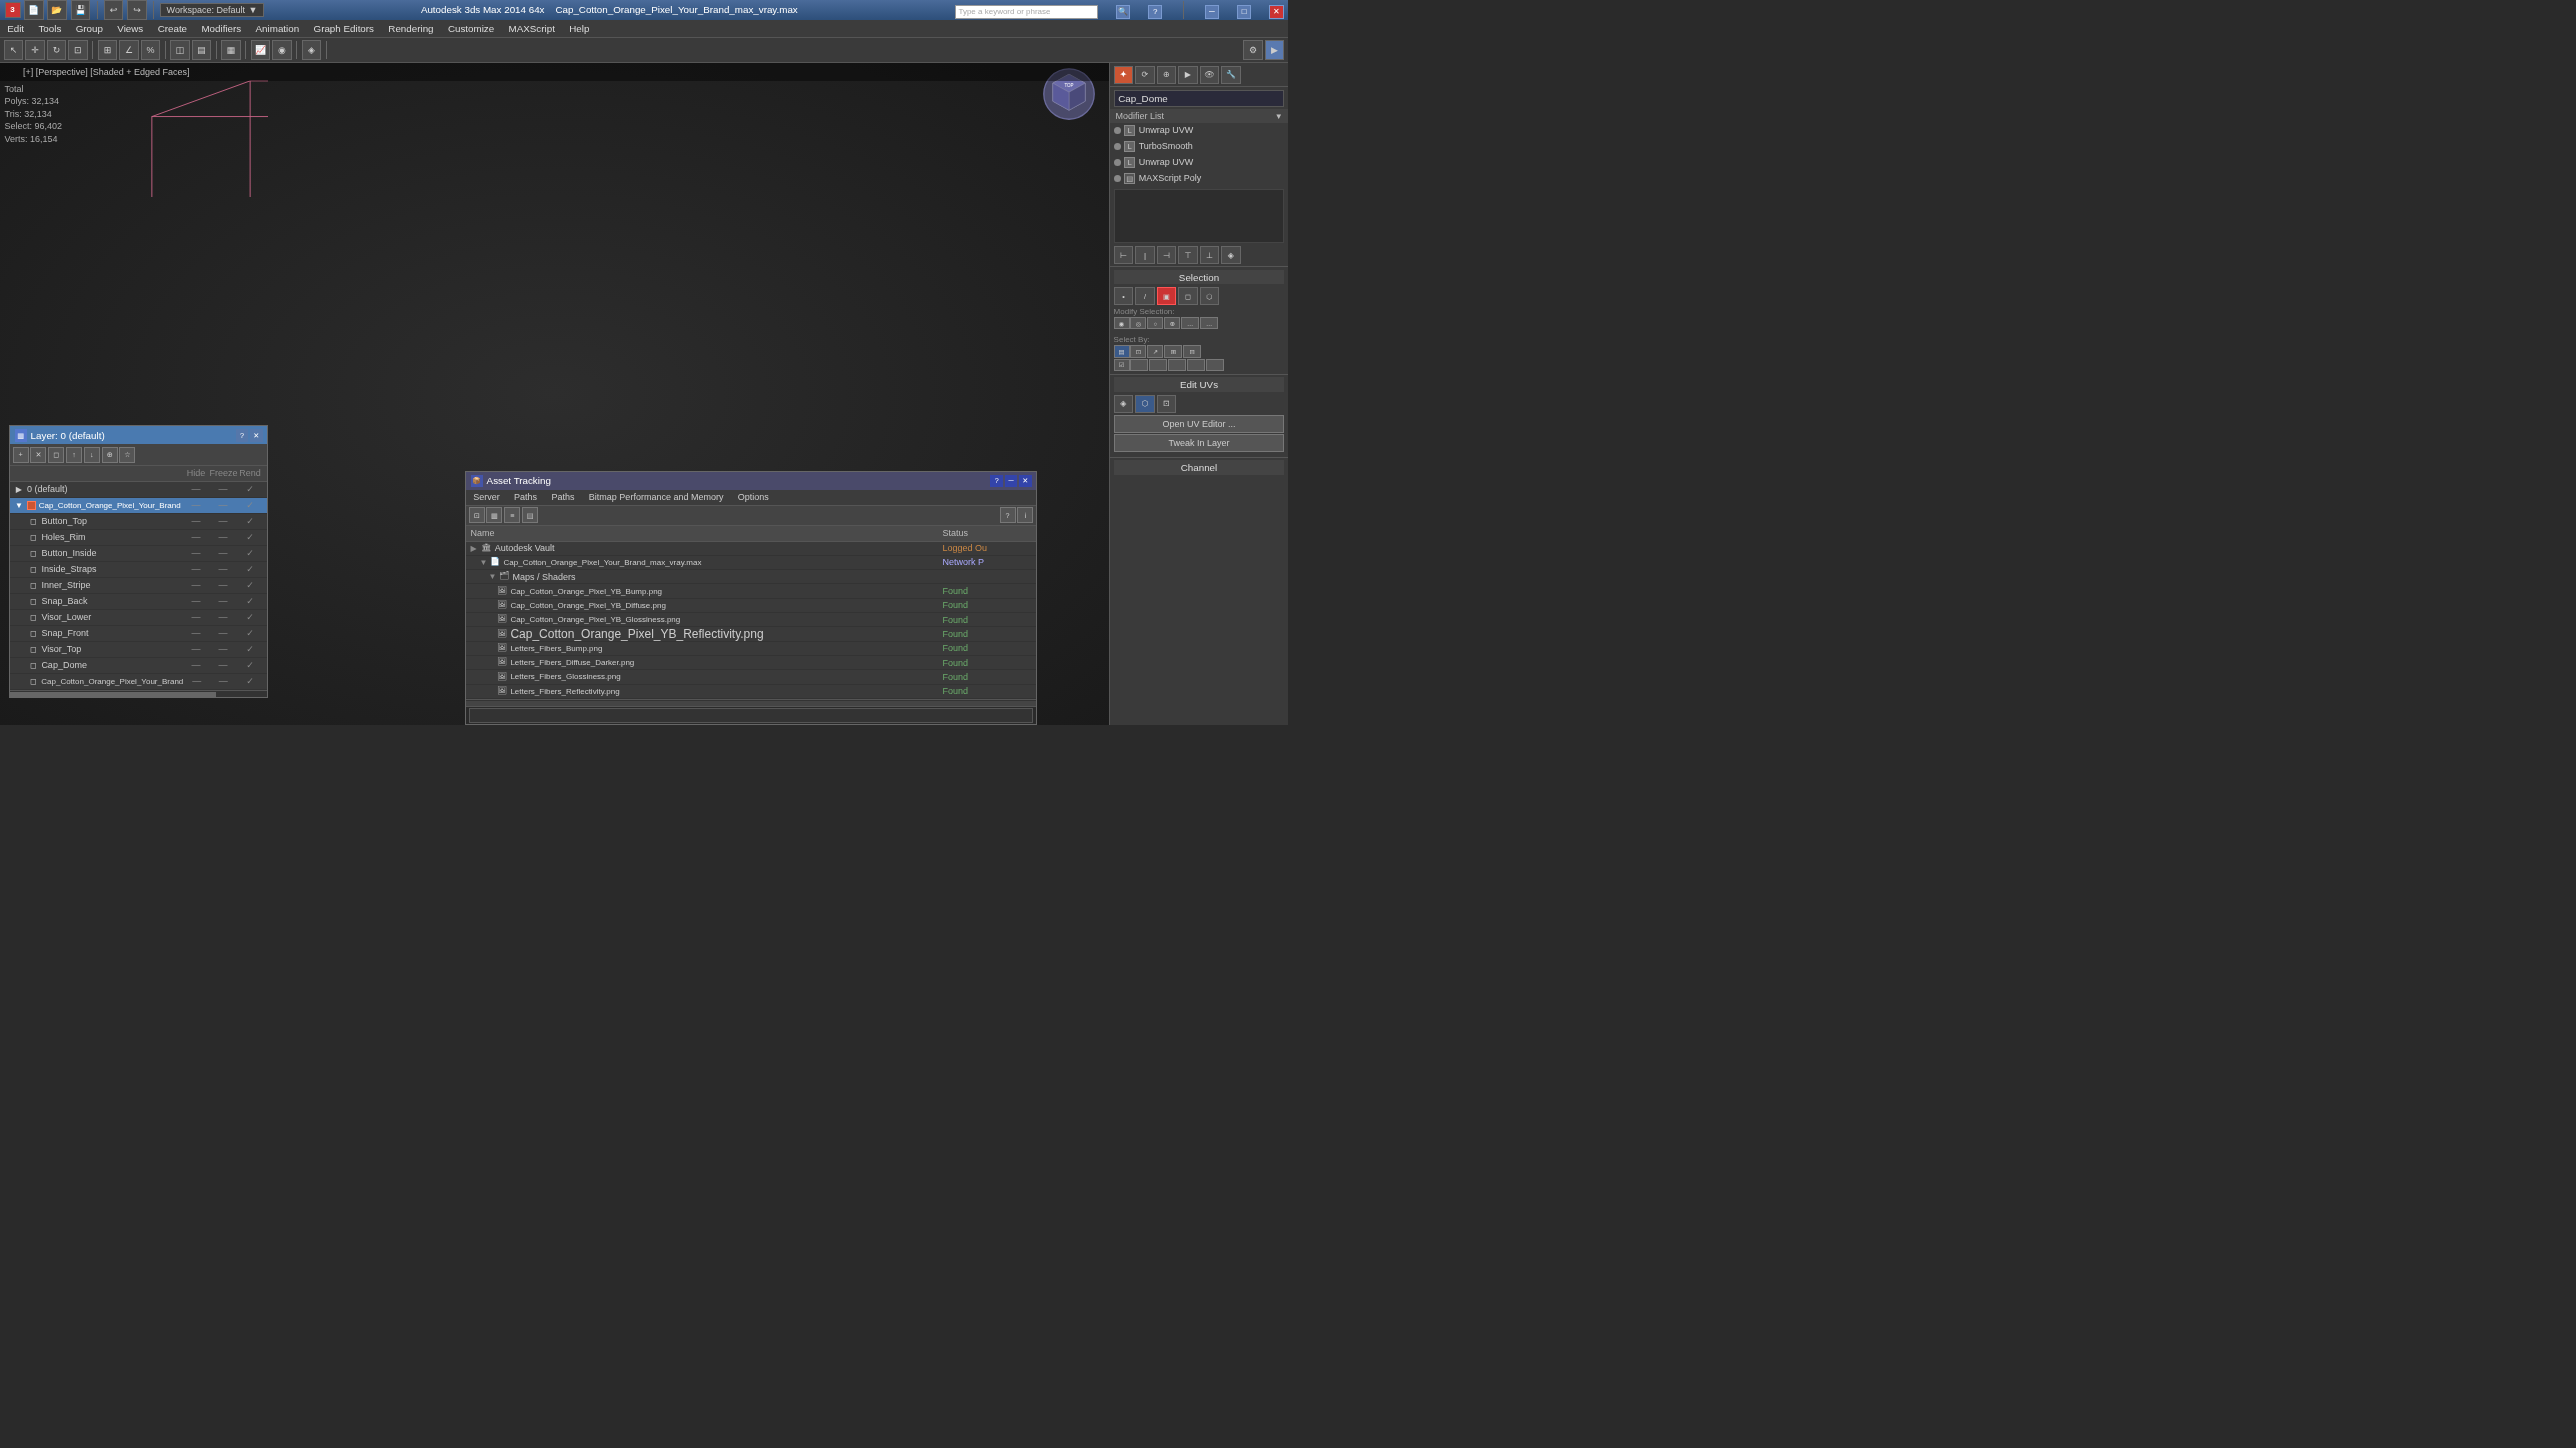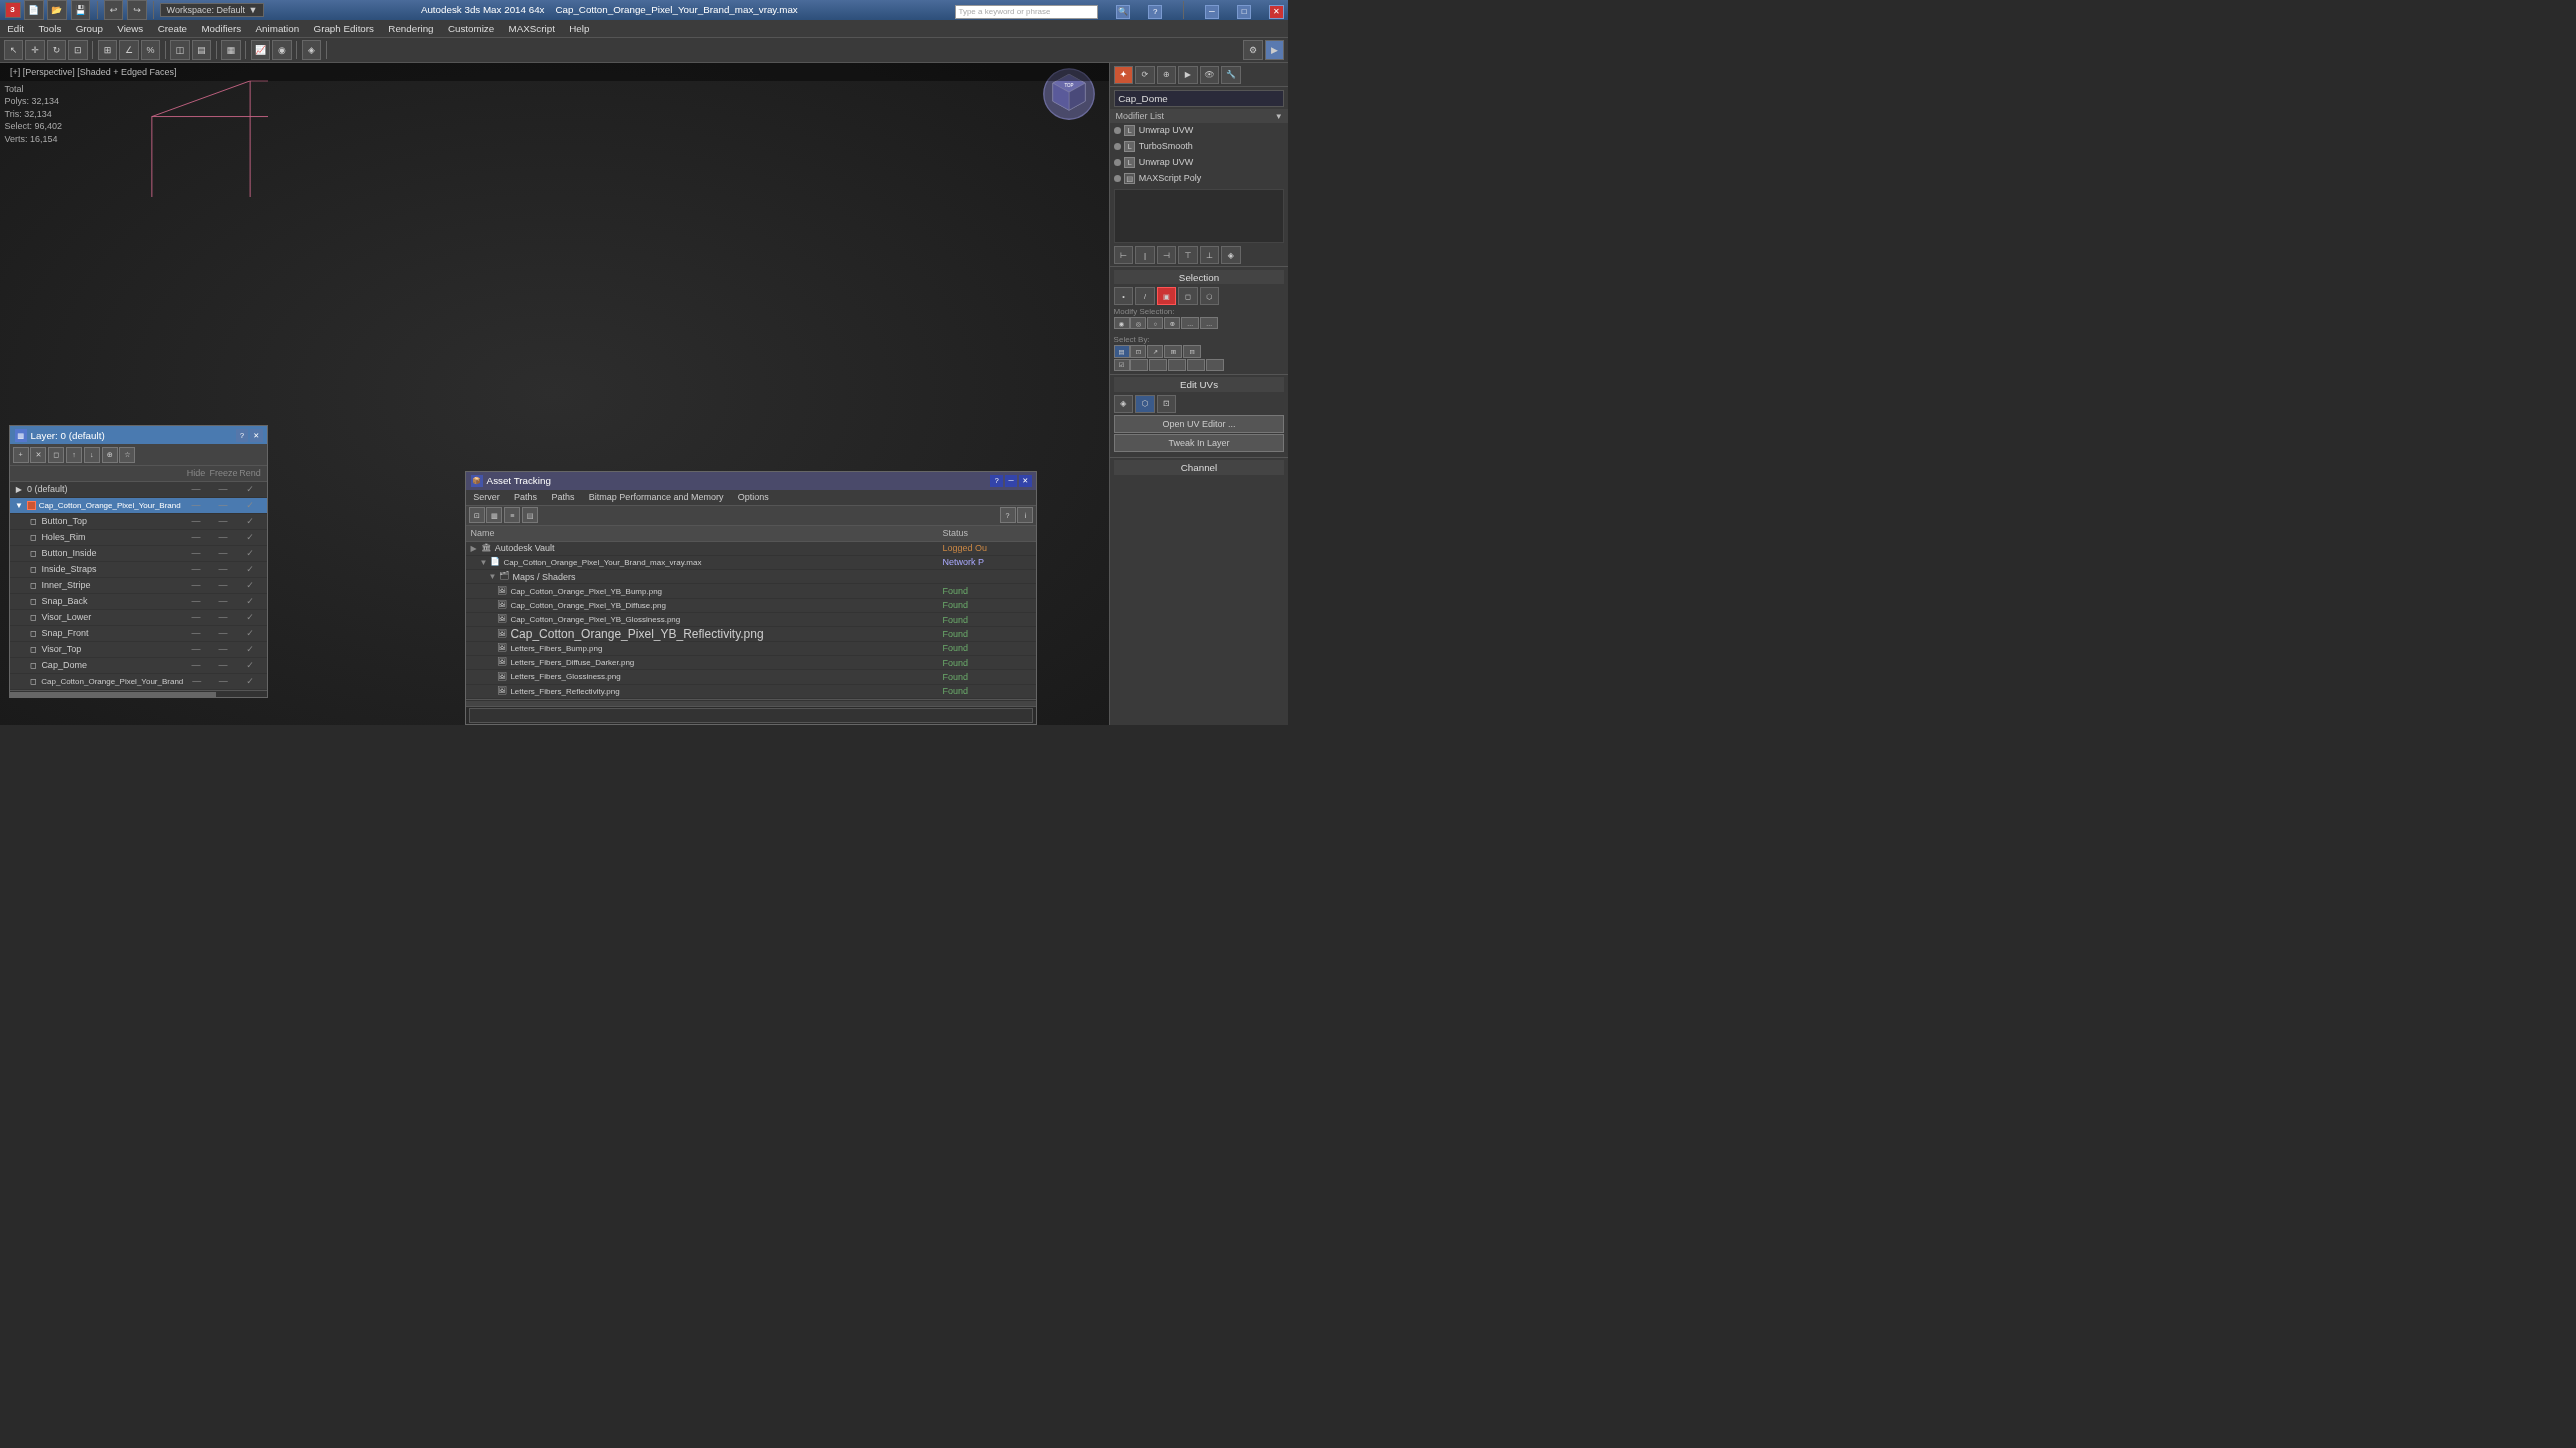--- a/index.html
+++ b/index.html
@@ -95,21 +95,21 @@
       overflow: hidden;
     }
 
     
     #viewport-header {
       position: absolute;
       top: 0; left: 0; right: 0;
       height: 18px;
       background: rgba(0,0,0,0.4);
       display: flex; align-items: center;
-      padding: 0 10px;
+      padding: 0 23px;
       font-size: 9px;
       color: #bbb;
       z-index: 5;
     }
 
     
     #stats-overlay {
       position: absolute;
       top: 19.7px; left: 4.5px;
       font-size: 9px;

